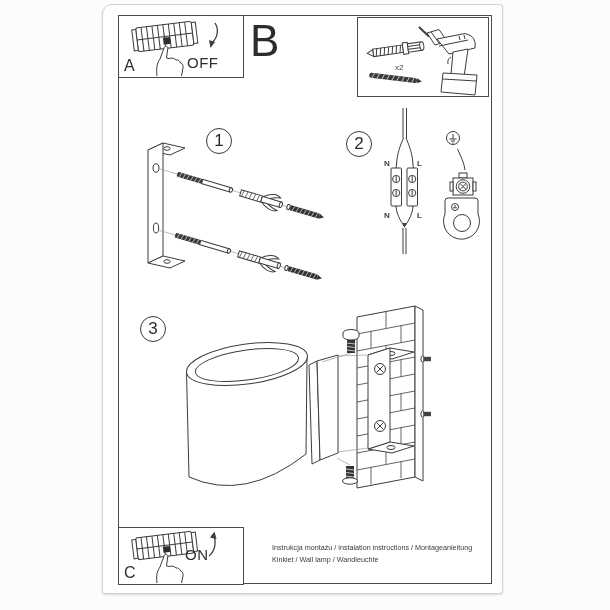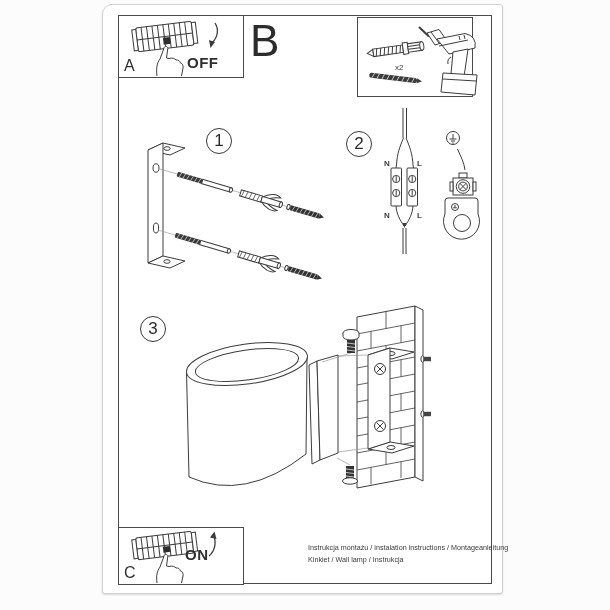--- a/index.html
+++ b/index.html
@@ -4,28 +4,28 @@
 <style>
   html,body{margin:0;padding:0;background:#fbfbfb;}
   .canvas{position:relative;width:610px;height:610px;background:#fcfcfc;overflow:hidden;
           font-family:"Liberation Sans",sans-serif;color:#2f2f2f;}
   .page{position:absolute;left:102px;top:4px;width:399px;height:588px;background:#ffffff;
         border:1px solid #d2d2d2;border-radius:10px 3px 3px 3px;box-shadow:0 1px 2px rgba(0,0,0,.14);}
   .frame{position:absolute;left:118px;top:15px;width:374px;height:569px;border:1px solid #4a4a4a;box-sizing:border-box;}
   .box{position:absolute;background:#fff;border:1px solid #4a4a4a;box-sizing:border-box;}
   .box-a{left:118px;top:15px;width:126px;height:63px;}
   .box-c{left:118px;top:527px;width:126px;height:58px;}
-  .parts-box{left:357px;top:17px;width:116px;height:80px;}
+  .parts-box{left:357px;top:17px;width:132px;height:80px;}
   .corner-label{position:absolute;font-size:16px;color:#2f2f2f;}
-  .action-label{position:absolute;font-size:15px;letter-spacing:.5px;color:#2f2f2f;font-weight:bold;}
+  .action-label{position:absolute;font-size:15px;letter-spacing:.5px;color:#2f2f2f;}
   .letter-b{position:absolute;left:250px;top:16px;font-size:44px;color:#2c2c2c;}
   .step-circle{position:absolute;width:24px;height:24px;border:1.5px solid #383838;border-radius:50%;
                background:#fff;display:flex;align-items:center;justify-content:center;font-size:17px;color:#2c2c2c;}
   .ill{position:absolute;}
-  .footer{position:absolute;left:272px;top:542px;width:215px;font-size:7.2px;line-height:11.5px;color:#3a3a3a;margin-left:36px;}
+  .footer{position:absolute;left:272px;top:542px;width:215px;font-size:7.2px;line-height:11.5px;color:#3a3a3a;}
   svg{display:block;}
 </style>
 </head>
 <body>
 
 <div class="canvas">
 
   <div class="page"></div>
   <div class="frame"></div>
 
@@ -346,16 +346,16 @@
         <path d="M80,26 C86,21 88,12 84,4" stroke-width="1.3"></path>
         <polygon points="81,7.5 85.5,1.5 87.5,9" fill="#3c3c3c" stroke="none"></polygon>
       </g>
     </svg>
     <span class="corner-label" style="left:5px;top:36px">C</span>
     <span class="action-label" style="left:66px;top:18px">ON</span>
   </div>
 
   <div class="footer">
     <div>Instrukcja montażu / instalation instructions / Montageanleitung</div>
-    <div>Kinkiet / Wall lamp / Instrukcja</div>
+    <div>Kinkiet / Wall lamp / Wandleuchte</div>
   </div>
 
 </div>
 
 </body></html>

